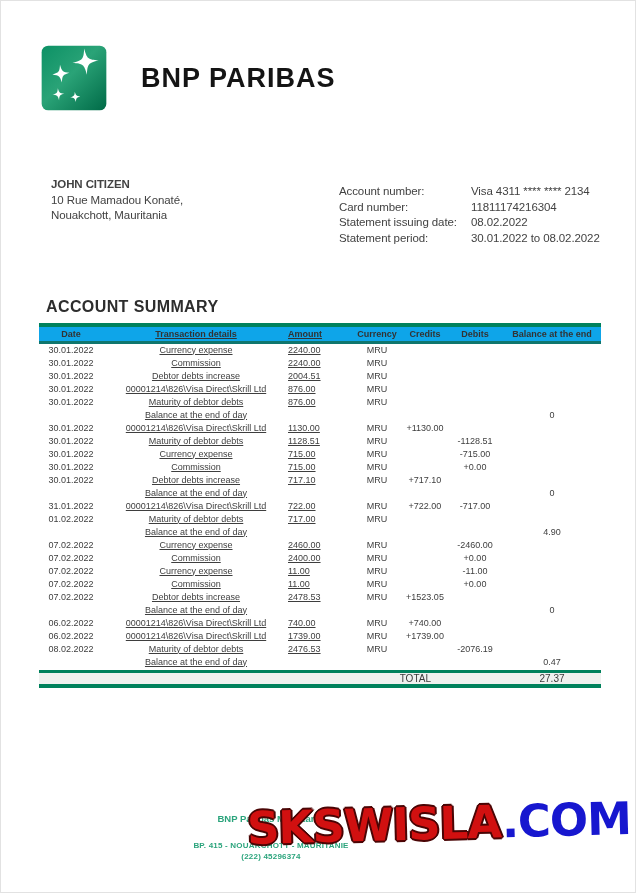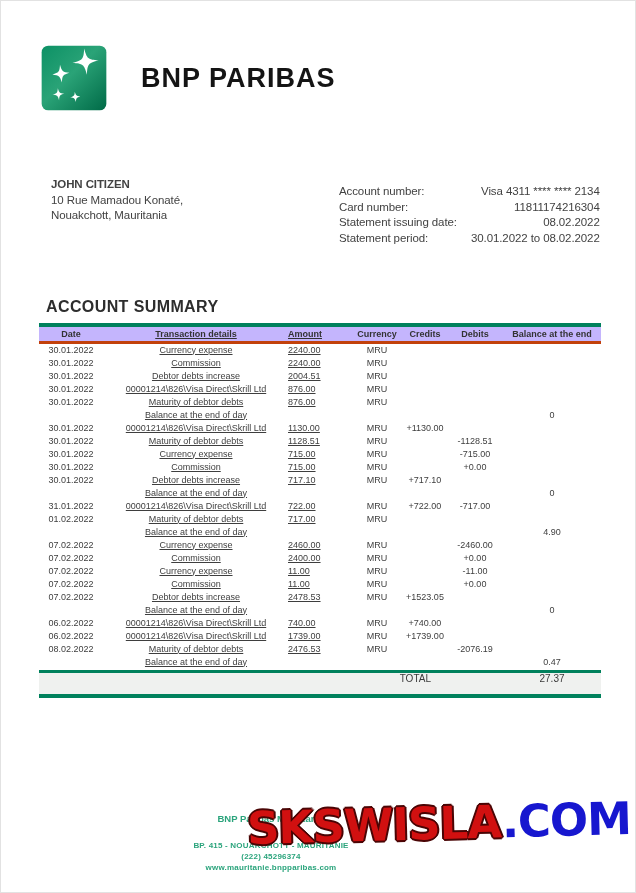--- a/index.html
+++ b/index.html
@@ -13,43 +13,43 @@
   .logo-row { position: absolute; left: 40px; top: 44px; display: flex; align-items: center; }
   .logo-mark { width: 66px; height: 66px; display: block; }
   .logo-text { margin-left: 34px; font-size: 27px; font-weight: 700; color: #141414;
                letter-spacing: 1px; font-family: "Liberation Sans", sans-serif; }
   
   .customer { position: absolute; left: 50px; top: 176px; font-size: 11.5px; line-height: 15.5px;
               letter-spacing: -0.1px; color: #424242; }
   .customer .name { font-weight: 700; }
   .acct-info { position: absolute; left: 338px; top: 183px; font-size: 11.5px; line-height: 15.5px;
                letter-spacing: -0.1px; color: #424242; }
-  .acct-info .row { display: flex; justify-content: space-between; }
+  .acct-info .row { display: flex; }
   .acct-info .lbl { width: 132px; }
   .acct-info .val { white-space: nowrap; }
   
   .summary-title { position: absolute; left: 45px; top: 297px; font-size: 16px; font-weight: 700;
                    letter-spacing: 0.4px; color: #2d2d2d; }
   .tablewrap { position: absolute; left: 38px; top: 322px; width: 562px; }
   table { border-collapse: collapse; width: 562px; table-layout: fixed; }
   col.c0 { width: 64px; }  col.c1 { width: 182px; } col.c2 { width: 66px; }
   col.c3 { width: 52px; }  col.c4 { width: 44px; }  col.c5 { width: 56px; }
   col.c6 { width: 98px; }
-  thead tr { background: #c4b5fd; border-top: 4px solid #00815c; border-bottom: 3px solid #c2410c; }
+  thead tr { background: #0ea5e9; border-top: 4px solid #00815c; border-bottom: 3px solid #0f766e; }
   thead th { font-size: 9px; font-weight: 700; color: #333; height: 17px; padding: 0; white-space: nowrap; }
   tbody td { font-size: 9px; color: #3e3e3e; height: 13px; padding: 0; line-height: 13px; white-space: nowrap; overflow: hidden; }
   th.c0, td.c0 { text-align: center; }
   th.c1, td.c1 { text-align: center; padding-left: 4px; text-decoration: underline; }
   th.c2, td.c2 { text-align: left; padding-left: 3px; text-decoration: underline; }
   th.c3, td.c3 { text-align: center; }
   th.c4, td.c4 { text-align: center; }
   th.c5, td.c5 { text-align: center; }
   th.c6, td.c6 { text-align: center; }
   .total-band { margin-top: 1px; border-top: 3px solid #00815c; border-bottom: 4px solid #00815c;
-                background: #eff1ef; height: 28px; display: flex; align-items: flex-start; }
+                background: #eff1ef; height: 18px; display: flex; align-items: flex-end; }
   .total-label { width: 464px; text-align: right; padding-right: 72px; font-size: 10px; color: #3a3a3a; }
   .total-value { width: 98px; text-align: center; font-size: 10px; color: #3a3a3a; }
   
   .footer { position: absolute; left: 130px; top: 812px; width: 280px; text-align: center;
             color: #2ba47c; line-height: 11px; z-index: 1; }
   .footer .bank { font-size: 9.5px; font-weight: 700; margin-bottom: 16px; }
   .footer .line { font-size: 8px; font-weight: 700; letter-spacing: 0.2px; }
   
   .watermark { position: absolute; left: 246px; top: 796px; z-index: 2; white-space: nowrap;
                font-family: "DejaVu Sans", sans-serif; font-weight: 800; font-size: 45px;
@@ -362,20 +362,19 @@
     <div class="total-band">
       <div class="total-label">TOTAL</div>
       <div class="total-value">27.37</div>
     </div>
   </div>
 
   <div class="footer">
     <div class="bank">BNP Paribas Mauritanie</div>
     <div class="line">BP. 415 - NOUAKCHOTT - MAURITANIE</div>
     <div class="line">(222) 45296374</div>
-    <div class="line">www.mauritanie.bnpparibas.com</div>
   </div>
 
   <div class="watermark">
     <span class="wm-primary" style="color: rgb(209, 16, 16);">SKSWISLA</span><span class="wm-secondary" style="color: rgb(23, 23, 207);">.COM</span>
   </div>
 
 </div>
 
 </body></html>

